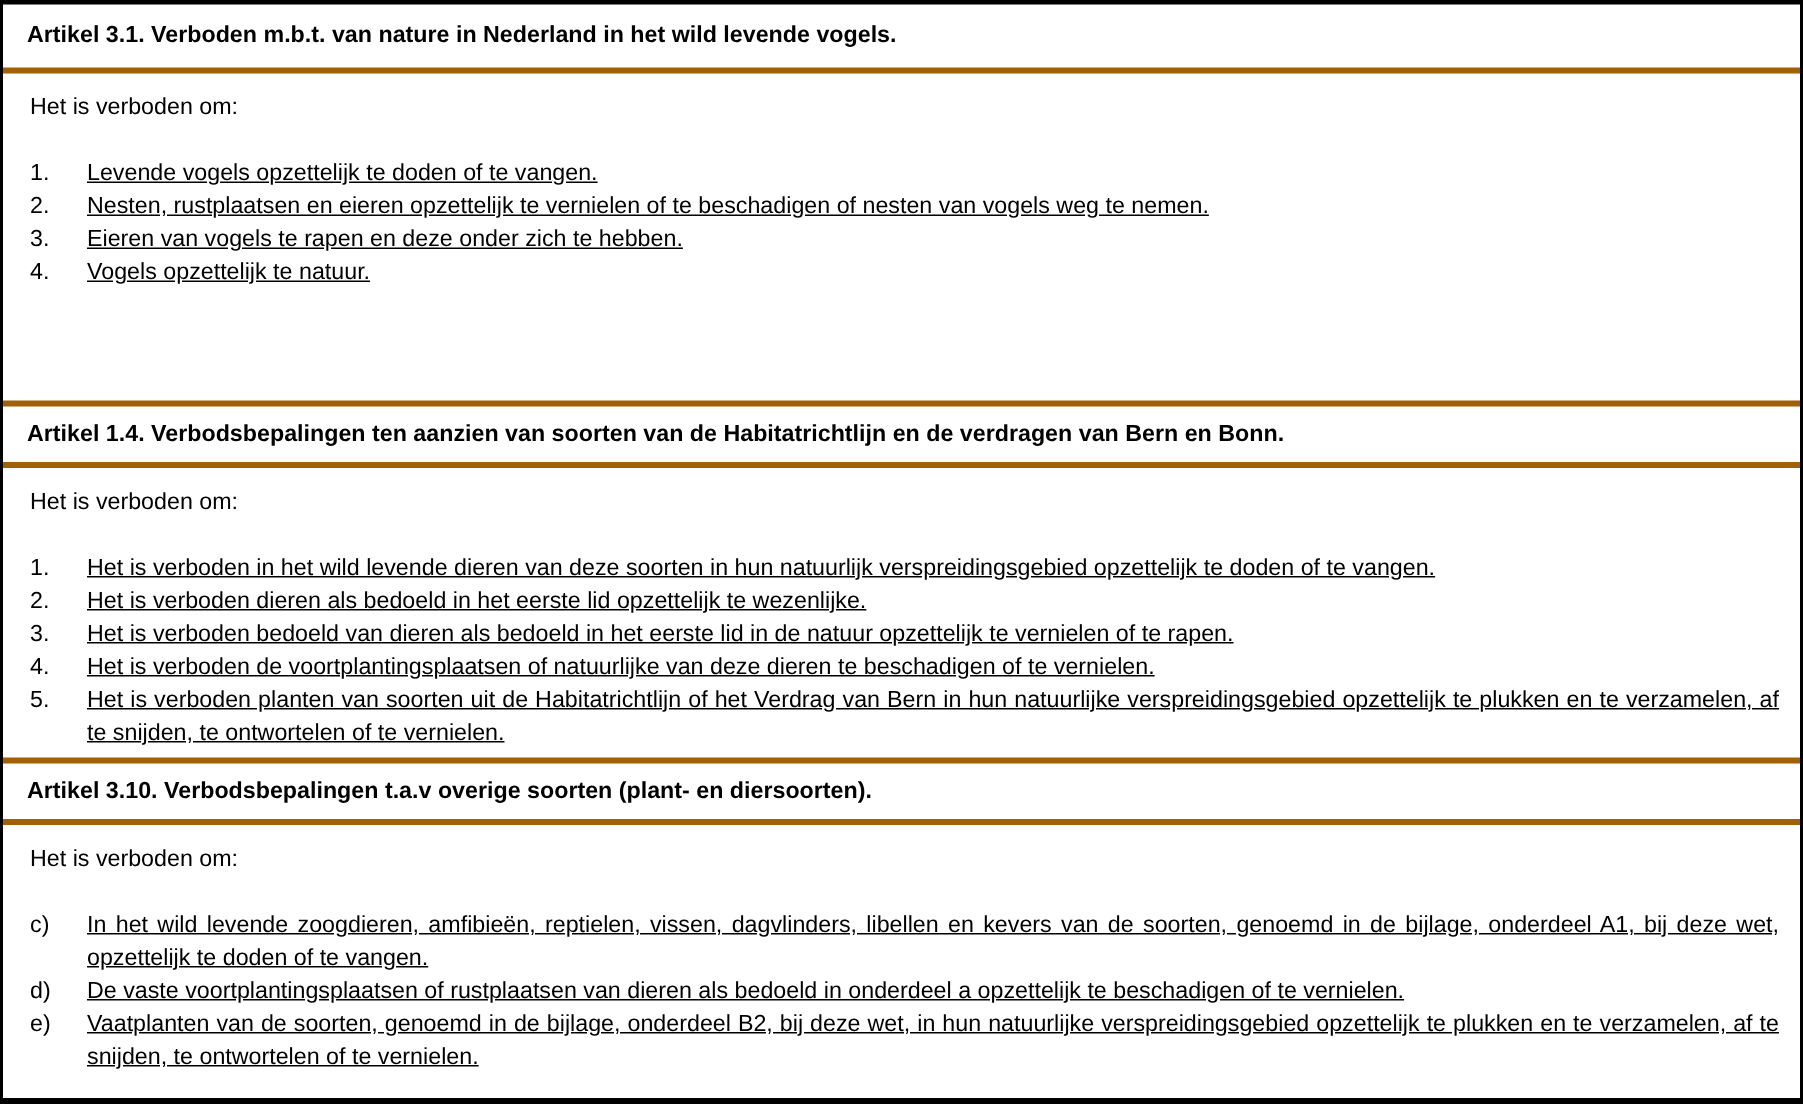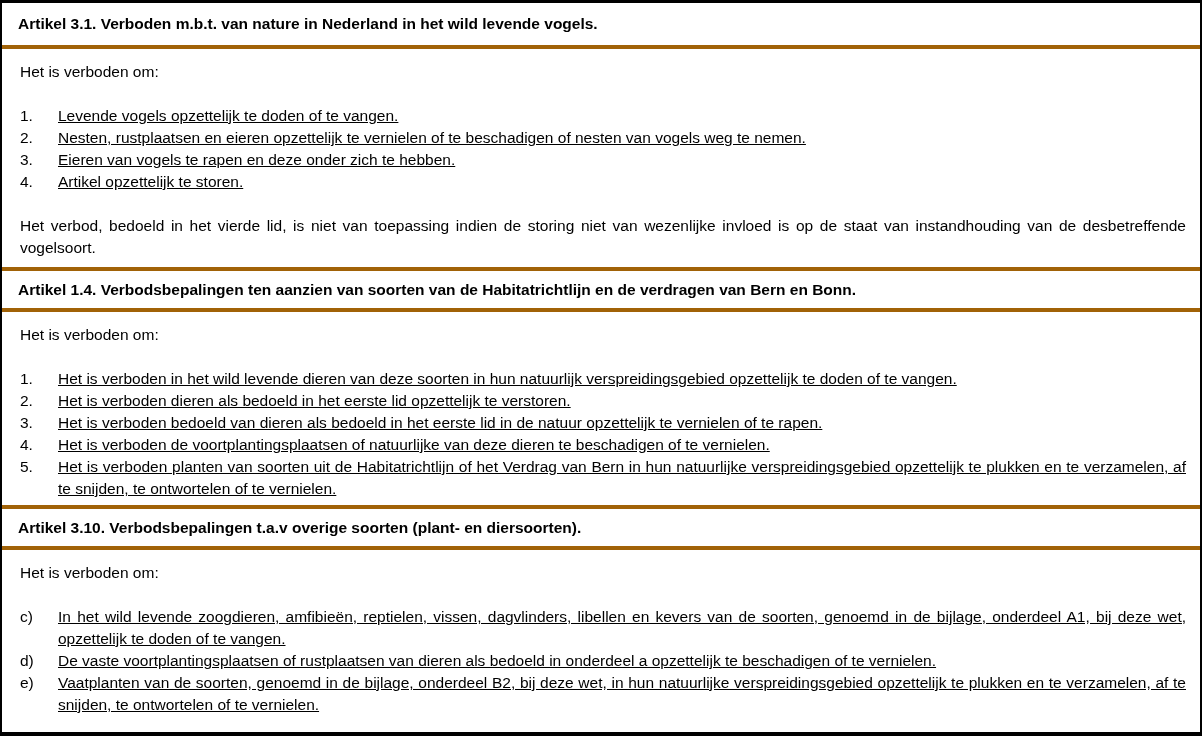--- a/index.html
+++ b/index.html
@@ -89,39 +89,38 @@
       <div class="li">
         <span class="marker">2.</span>
         <span class="text">Nesten, rustplaatsen en eieren opzettelijk te vernielen of te beschadigen of nesten van vogels weg te nemen.</span>
       </div>
       <div class="li">
         <span class="marker">3.</span>
         <span class="text">Eieren van vogels te rapen en deze onder zich te hebben.</span>
       </div>
       <div class="li">
         <span class="marker">4.</span>
-        <span class="text">Artikel opzettelijk te storen.</span>
+        <span class="text">Vogels opzettelijk te natuur.</span>
       </div>
     </div>
-    <p class="note">Het verbod, bedoeld in het vierde lid, is niet van toepassing indien de storing niet van wezenlijke invloed is op de staat van instandhouding van de desbetreffende vogelsoort.</p>
   </div>
 
   <div class="row header-row hdr">
     <span>Artikel 1.4. Verbodsbepalingen ten aanzien van soorten van de Habitatrichtlijn en de verdragen van Bern en Bonn.</span>
   </div>
   <div class="row body-row body2">
     <p class="intro">Het is verboden om:</p>
     <div class="list">
       <div class="li">
         <span class="marker">1.</span>
         <span class="text">Het is verboden in het wild levende dieren van deze soorten in hun natuurlijk verspreidingsgebied opzettelijk te doden of te vangen.</span>
       </div>
       <div class="li">
         <span class="marker">2.</span>
-        <span class="text">Het is verboden dieren als bedoeld in het eerste lid opzettelijk te verstoren.</span>
+        <span class="text">Het is verboden dieren als bedoeld in het eerste lid opzettelijk te wezenlijke.</span>
       </div>
       <div class="li">
         <span class="marker">3.</span>
         <span class="text">Het is verboden bedoeld van dieren als bedoeld in het eerste lid in de natuur opzettelijk te vernielen of te rapen.</span>
       </div>
       <div class="li">
         <span class="marker">4.</span>
         <span class="text">Het is verboden de voortplantingsplaatsen of natuurlijke van deze dieren te beschadigen of te vernielen.</span>
       </div>
       <div class="li">

